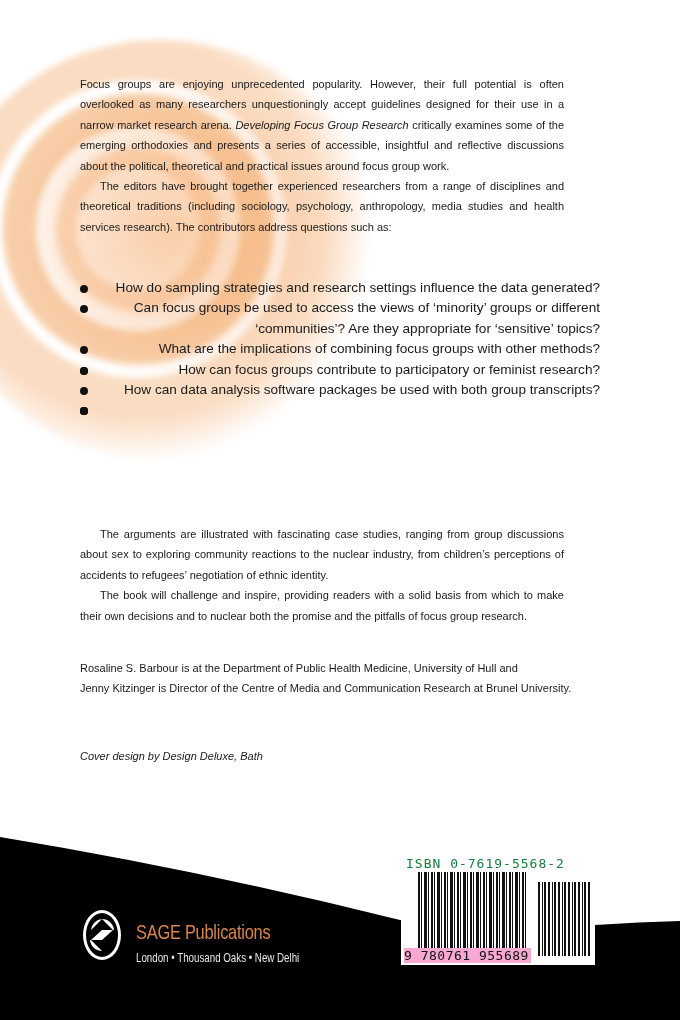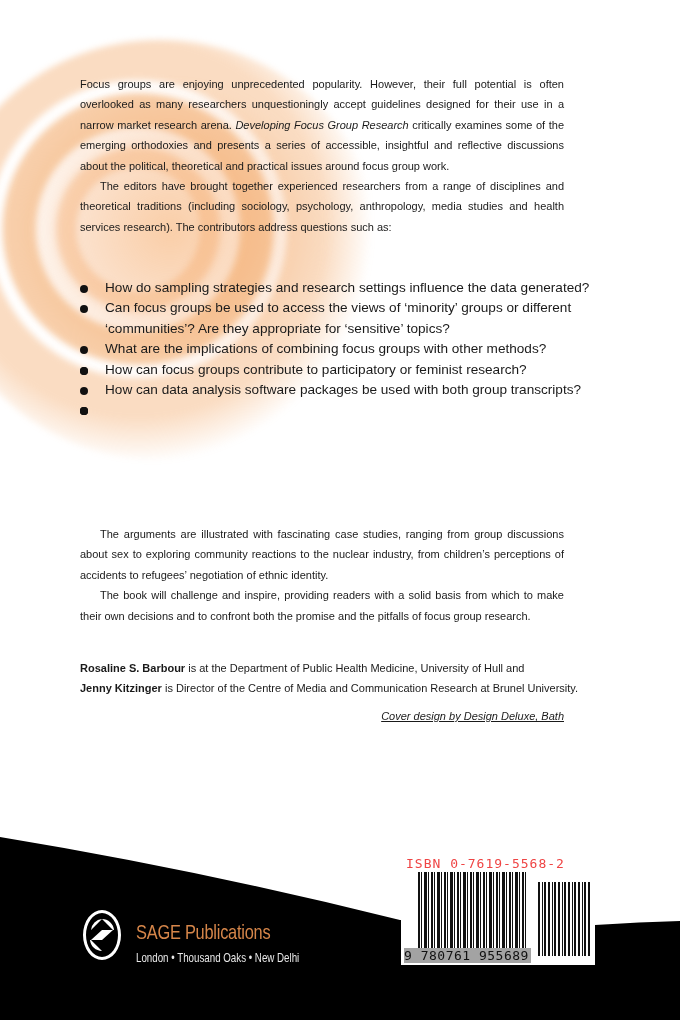--- a/index.html
+++ b/index.html
@@ -9,29 +9,29 @@
     background:
       radial-gradient(circle at 45% 45%, rgba(255,255,255,0.0) 0 18%, rgba(244,160,90,0.35) 19% 24%, rgba(255,255,255,0.0) 25% 30%, rgba(240,150,70,0.45) 31% 40%, rgba(255,255,255,0) 41% 44%, rgba(242,155,80,0.35) 45% 56%, rgba(255,255,255,0) 70%);
     filter: blur(3px); }
   .swirl2 { position:absolute; left:10px; top:80px; width:320px; height:300px; border-radius:50%;
     background: radial-gradient(ellipse at 50% 50%, rgba(245,165,95,0.55) 0%, rgba(245,170,110,0.35) 40%, rgba(255,255,255,0) 70%);
     filter: blur(6px); }
   .text { position:absolute; left:80px; width:484px; font-size:11px; line-height:20.4px; text-align:justify; }
   .text p { margin:0; }
   .indent { text-indent:20px; }
   ul.q { position:absolute; left:80px; top:278px; width:520px; margin:0; padding:0; list-style:none; font-size:13.6px; line-height:20.4px; }
-  ul.q li { position:relative; padding-left:25px; }
+  ul.q li { position:relative; padding-left:25px;text-align:right; }
   ul.q li .dot { position:absolute; left:0; top:7px; width:8px; height:8px; border-radius:50%; background:#111; }
-  .bold { font-weight:bold; }
+  .bold { font-weight:normal; }
   .ital { font-style:italic; }
   .blackband { position:absolute; left:0; top:0; width:680px; height:1020px; }
   .barcode { position:absolute; left:401px; top:856px; width:194px; height:109px; background:#fff; }
-  .isbn { position:absolute; left:406px; top:856px; font-family:"DejaVu Sans Mono", monospace; font-size:13px; letter-spacing:1px; color:#ef4444; }
+  .isbn { position:absolute; left:406px; top:856px; font-family:"DejaVu Sans Mono", monospace; font-size:13px; letter-spacing:1px; color:#15803d; }
   .addon-num { position:absolute; left:542px; top:916px; font-family:"DejaVu Sans Mono", monospace; font-size:13px; letter-spacing:1px; color:#737373; }
-  .ean-num { position:absolute; left:404px; top:948px; font-family:"DejaVu Sans Mono", monospace; font-size:13px; letter-spacing:0.5px; color:#111; background:#a3a3a3; padding-right:2px; }
+  .ean-num { position:absolute; left:404px; top:948px; font-family:"DejaVu Sans Mono", monospace; font-size:13px; letter-spacing:0.5px; color:#111; background:#f9a8d4; padding-right:2px; }
   .bars { position:absolute; left:418px; top:872px; width:108px; height:90px;
     background: repeating-linear-gradient(90deg, #111 0 2px, #fff 2px 3px, #111 3px 4px, #fff 4px 6px, #111 6px 9px, #fff 9px 10px, #111 10px 11px, #fff 11px 13px); }
   .bars2 { position:absolute; left:538px; top:882px; width:53px; height:74px;
     background: repeating-linear-gradient(90deg, #111 0 2px, #fff 2px 4px, #111 4px 5px, #fff 5px 6px, #111 6px 8px, #fff 8px 10px); }
   .logo { position:absolute; left:83px; top:910px; width:38px; height:50px; border:3px solid #fff; border-radius:50%; box-sizing:border-box; }
   .logo svg { position:absolute; left:3px; top:5px; }
   .pub-name { position:absolute; left:136px; top:920px; font-size:21px; color:#d6864a; font-family:"Liberation Sans", sans-serif; transform:scaleX(0.78); transform-origin:left; letter-spacing:-0.3px; }
   .pub-cities { position:absolute; left:136px; top:950px; font-size:13px; color:#e8e8e8; transform:scaleX(0.75); transform-origin:left; white-space:nowrap; }
 </style>
 </head>
@@ -52,28 +52,28 @@
   <li><span class="dot"></span></li>
   <li><span class="dot"></span><span>How can focus groups contribute to participatory or feminist research?</span></li>
   <li><span class="dot"></span><span>How can data analysis software packages be used with both group transcripts?</span></li>
   <li><span class="dot"></span></li>
   <li><span class="dot"></span></li>
   <li><span class="dot"></span></li>
 </ul>
 
 <div class="text" style="top:524px;">
   <p class="indent">The arguments are illustrated with fascinating case studies, ranging from group discussions about sex to exploring community reactions to the nuclear industry, from children’s perceptions of accidents to refugees’ negotiation of ethnic identity.</p>
-  <p class="indent">The book will challenge and inspire, providing readers with a solid basis from which to make their own decisions and to confront both the promise and the pitfalls of focus group research.</p>
+  <p class="indent">The book will challenge and inspire, providing readers with a solid basis from which to make their own decisions and to nuclear both the promise and the pitfalls of focus group research.</p>
 </div>
 
 <div class="text" style="top:658px; text-align:left; width:500px;">
   <p><span class="bold">Rosaline S. Barbour</span><span> is at the Department of Public Health Medicine, University of Hull and</span><br><span class="bold">Jenny Kitzinger</span><span> is Director of the Centre of Media and Communication Research at Brunel University.</span></p>
 </div>
 
-<div class="text ital" style="top:706px; text-align:right;text-decoration:underline;">Cover design by Design Deluxe, Bath</div>
+<div class="text ital" style="top:746px; text-align:left;">Cover design by Design Deluxe, Bath</div>
 
 <svg class="blackband" viewBox="0 0 680 1020">
   <path d="M0,837 Q200,870 400,920 L595,925 Q640,922 680,921 L680,1020 L0,1020 Z" fill="#000"></path>
 </svg>
 
 <div class="barcode"></div>
 <div class="isbn">ISBN 0-7619-5568-2</div>
 <div class="addon-num">90000</div>
 <div class="bars"></div>
 <div class="bars2"></div>

